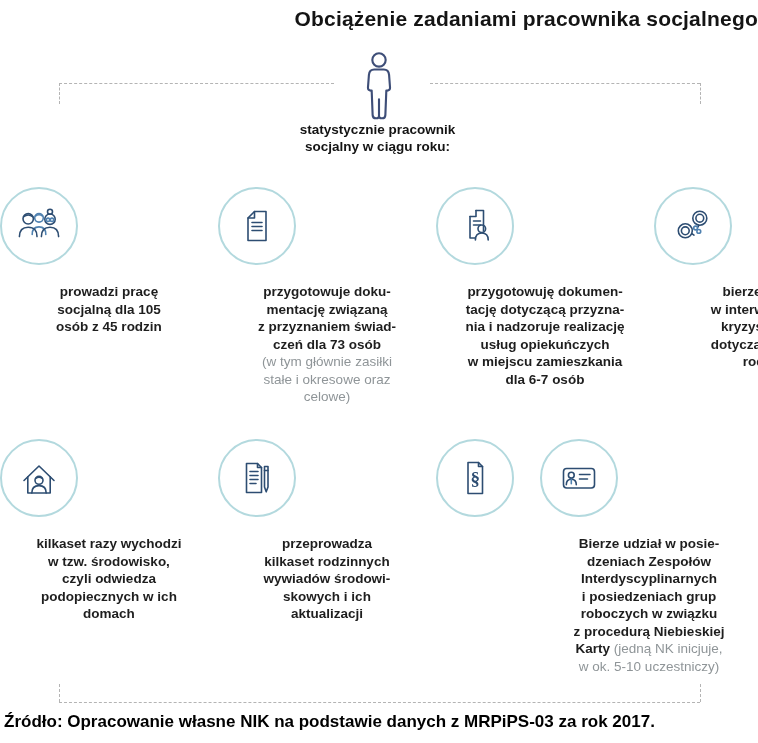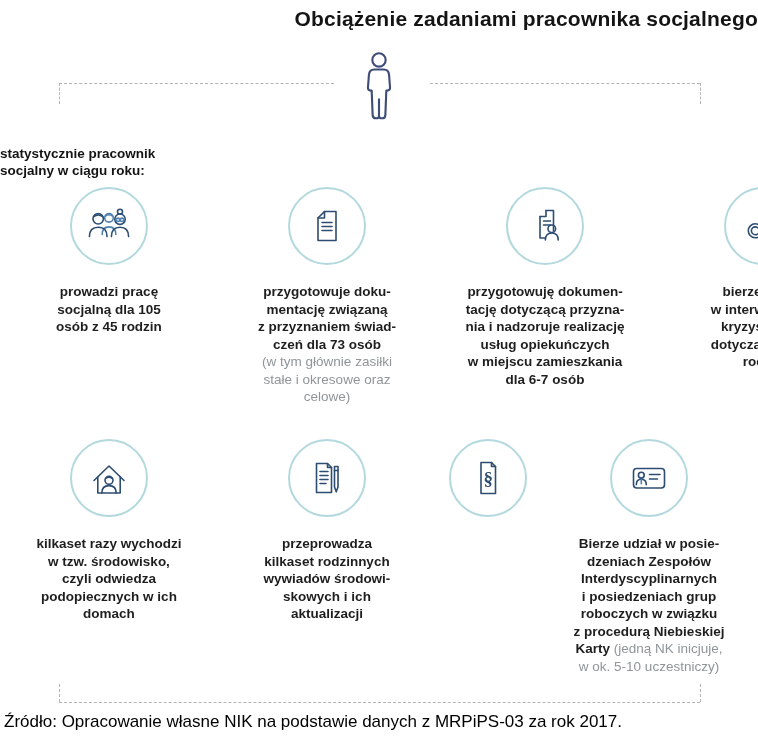--- a/index.html
+++ b/index.html
@@ -9,43 +9,42 @@
   }
   .title{
     position:absolute;top:7px;left:0;width:758px;text-align:right;
     font-size:21px;font-weight:600;color:#141414;letter-spacing:.2px;
   }
   .person-figure{position:absolute;left:357px;top:52px;}
   
   .dash-h{position:absolute;border-top:1.5px dashed #b4b4b4;height:0;}
   .dash-v{position:absolute;border-left:1.5px dashed #b4b4b4;width:0;}
   .caption{
-    position:absolute;top:121px;left:0;width:755px;text-align:left;
+    position:absolute;top:121px;left:0;width:755px;text-align:center;
     font-size:13.5px;line-height:17px;font-weight:700;color:#141414;
     white-space:pre-line;
-    margin-top:24px;
   }
   .grid-row{position:absolute;left:0;width:758px;display:flex;}
   .row-1{top:187px;}
   .row-2{top:439px;}
-  .task-cell{flex:1 1 0;display:flex;flex-direction:column;align-items:center;}
+  .task-cell{flex:1 1 0;display:flex;flex-direction:column;}
   .task-circle{
     width:78px;height:78px;border-radius:50%;box-sizing:border-box;
     border:2px solid #b3d9de;background:#fff;
     display:flex;align-items:center;justify-content:center;flex:0 0 auto;
   }
   .task-text{
     margin-top:18px;width:218px;flex:0 0 auto;
     font-size:13.5px;line-height:17.5px;font-weight:700;color:#1e1e1e;
     text-align:center;white-space:pre-line;
   }
   .task-note{font-weight:400;color:#8f9598;}
   .source{
     position:absolute;left:4px;top:712px;width:754px;
-    font-size:17px;font-weight:400;color:#000;
+    font-size:17px;font-weight:700;color:#000;
   }
   svg{display:block;}
 </style>
 </head>
 <body>
 
 <div class="title">Obciążenie zadaniami pracownika socjalnego</div>
 
 <div class="person-figure">
   <svg width="44" height="70" viewBox="0 0 40 66" fill="none" stroke="#3e4e78" stroke-width="2" stroke-linecap="round" stroke-linejoin="round">

